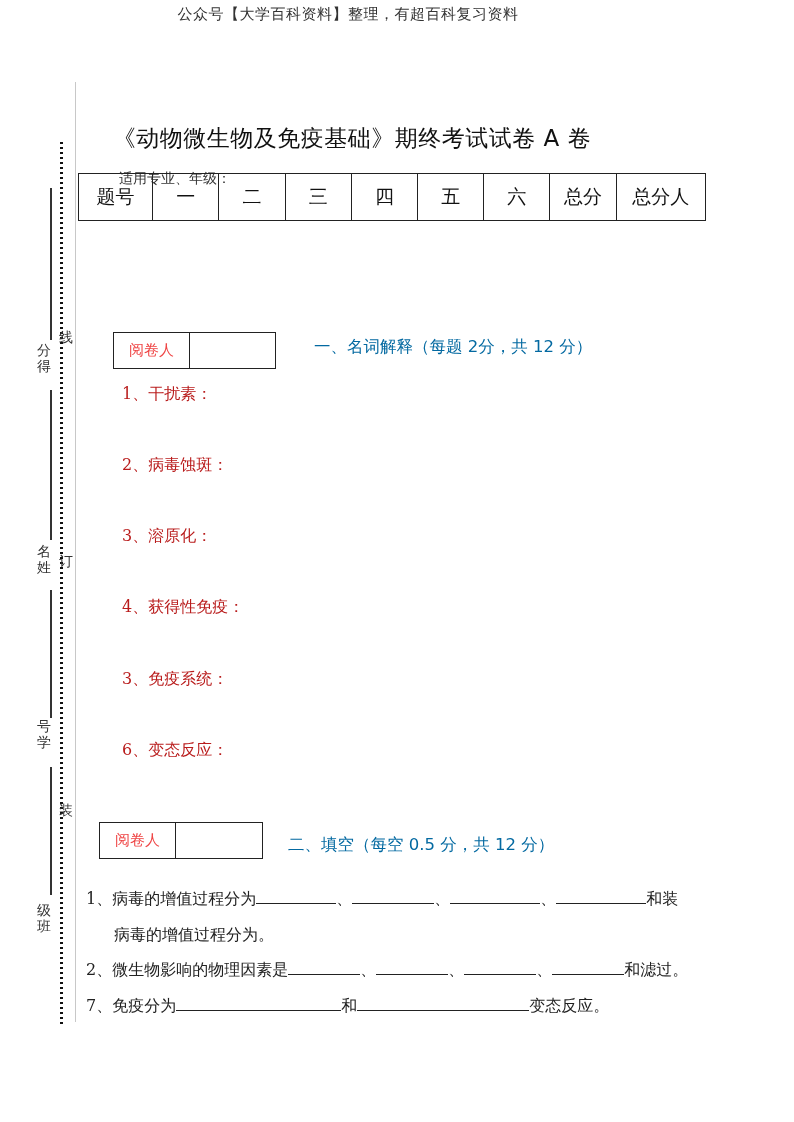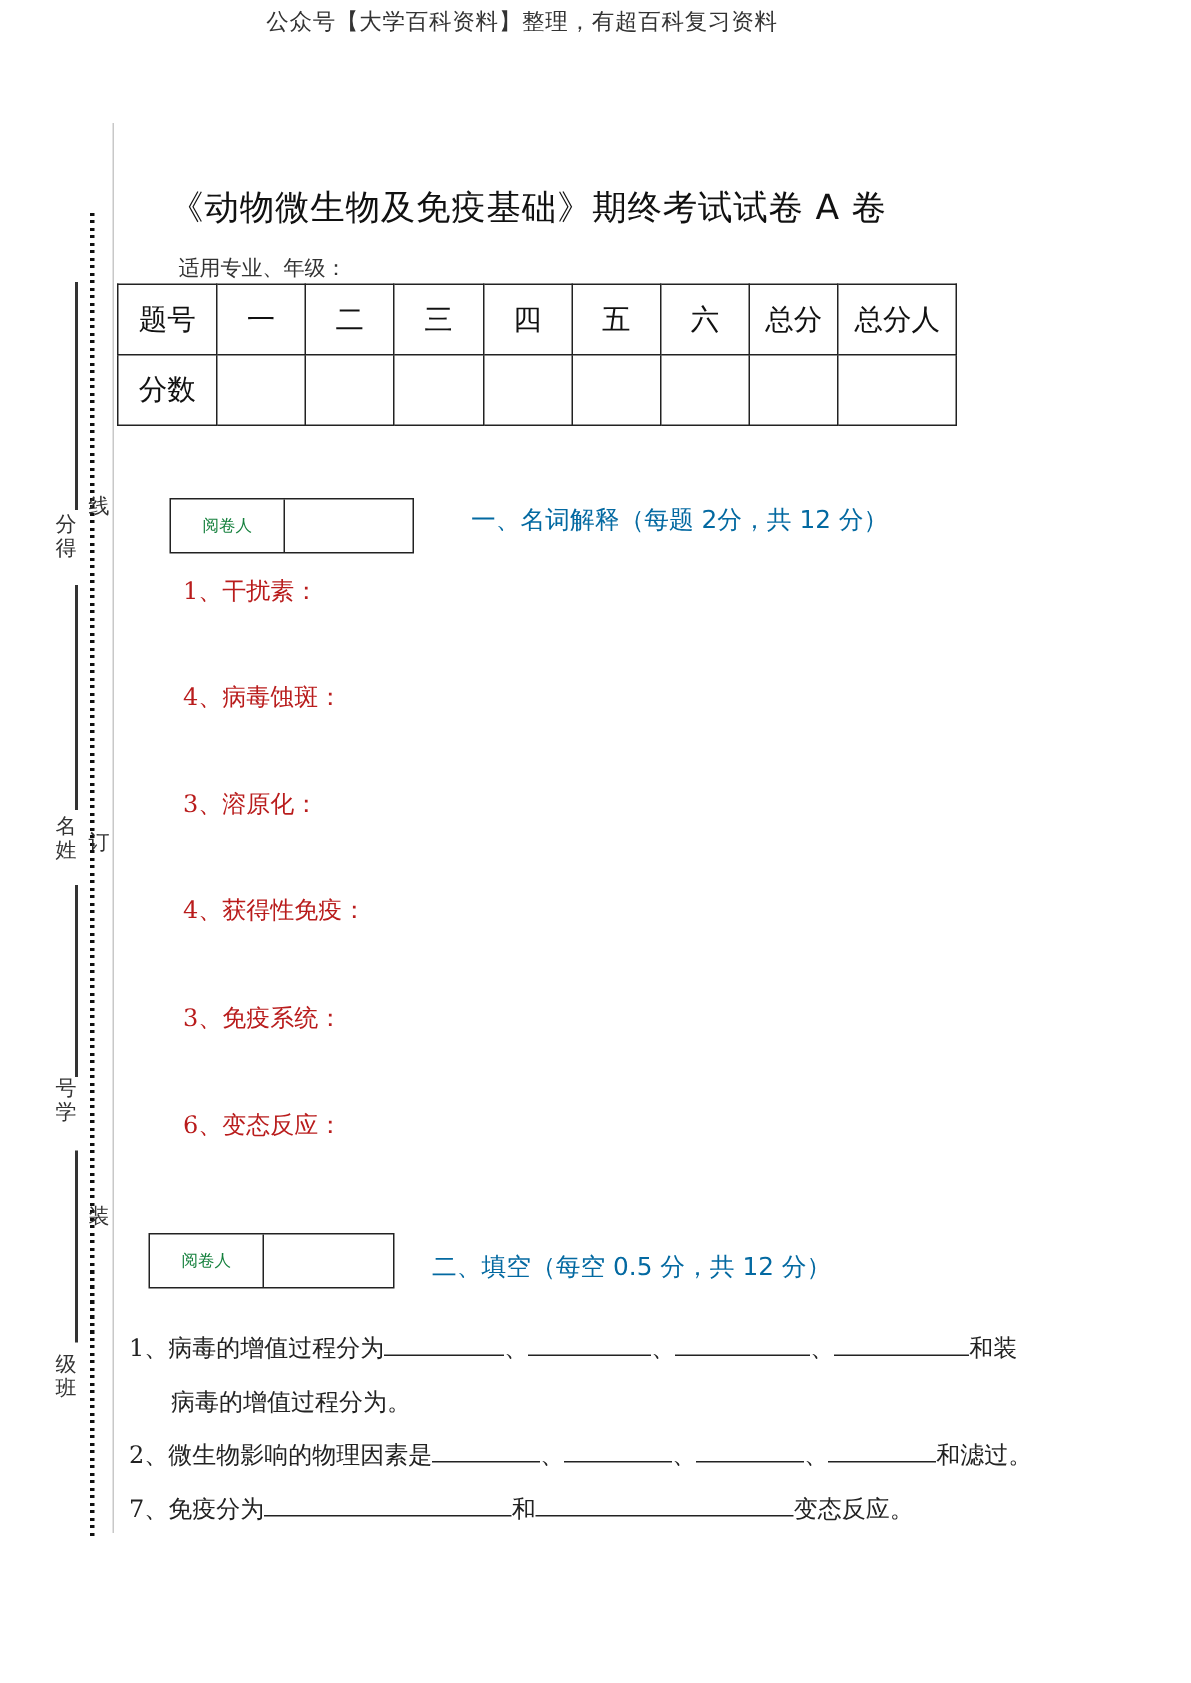--- a/index.html
+++ b/index.html
@@ -9,25 +9,25 @@
   .header-note { top:5px; left:0; width:696px; text-align:center; font-size:15px; color:#333; letter-spacing:0.5px; }
   .margin-gray { left:75px; top:82px; width:1px; height:940px; background:#c8c8c8; }
   .dotted { left:60px; top:142px; width:3px; height:884px;
             background-image: repeating-linear-gradient(to bottom, #111 0 2px, transparent 2px 5px); }
   .solid { left:50px; width:1.5px; background:#333; }
   .side-label { font-size:14px; line-height:16px; color:#333; width:16px; text-align:center; }
   .bind-label { font-size:14px; color:#333; }
   .title { top:123px; left:0; width:704px; text-align:center; font-size:23px; color:#111; font-weight:normal; letter-spacing:0.5px;
            font-family:"DejaVu Sans", "Liberation Sans", sans-serif; }
   .major { top:170px; left:119px; font-size:14px; color:#333; }
-  table.score { position:absolute; left:78px; top:189px; border-collapse:collapse; width:560px;
+  table.score { position:absolute; left:78px; top:173px; border-collapse:collapse; width:628px;
                 font-family:Liberation Sans, sans-serif; }
   table.score td { border:1.5px solid #222; height:46px; text-align:center; font-size:19px; color:#111; padding:0; }
   .reader { border:1.5px solid #222; display:flex; }
-  .reader .lbl { width:75px; border-right:1.5px solid #222; display:flex; align-items:center; justify-content:center; font-size:11px; color:#15803d; }
+  .reader .lbl { width:75px; border-right:1.5px solid #222; display:flex; align-items:center; justify-content:center; font-size:15px; color:#ef4444; }
   .reader .val { flex:1; }
   .section-title { font-family:"DejaVu Sans", "Liberation Sans", sans-serif; font-size:16.5px; color:#0369a1; }
   .term { left:122px; font-size:16px; color:#b91c1c; }
   .fill { font-size:16px; color:#222; left:86px; white-space:nowrap; }
   .blank { display:inline-block; border-bottom:1px solid #222; height:14px; vertical-align:baseline; }
 </style>
 </head>
 <body>
 
 <div class="abs header-note">公众号【大学百科资料】整理，有超百科复习资料</div>
@@ -68,42 +68,31 @@
     <td>题号</td>
     <td>一</td>
     <td>二</td>
     <td>三</td>
     <td>四</td>
     <td>五</td>
     <td>六</td>
     <td>总分</td>
     <td>总分人</td>
   </tr>
-  <tr>
-    <td>分数</td>
-    <td></td>
-    <td></td>
-    <td></td>
-    <td></td>
-    <td></td>
-    <td></td>
-    <td></td>
-    <td></td>
-  </tr>
 </tbody>
   </table>
 
 <div class="abs reader" style="left:113px;top:332px;width:161px;height:35px">
   <div class="lbl">阅卷人</div>
   <div class="val"></div>
 </div>
 <div class="abs section-title" style="left:314px;top:336px">一、名词解释（每题 2分，共 12 分）</div>
 
 <div class="abs term" style="top:384px">1、干扰素：</div>
-<div class="abs term" style="top:455px">4、病毒蚀斑：</div>
+<div class="abs term" style="top:455px">2、病毒蚀斑：</div>
 <div class="abs term" style="top:526px">3、溶原化：</div>
 <div class="abs term" style="top:597px">4、获得性免疫：</div>
 <div class="abs term" style="top:669px">3、免疫系统：</div>
 <div class="abs term" style="top:740px">6、变态反应：</div>
 
 <div class="abs reader" style="left:99px;top:822px;width:162px;height:35px">
   <div class="lbl">阅卷人</div>
   <div class="val"></div>
 </div>
 <div class="abs section-title" style="left:288px;top:834px">二、填空（每空 0.5 分，共 12 分）</div>

